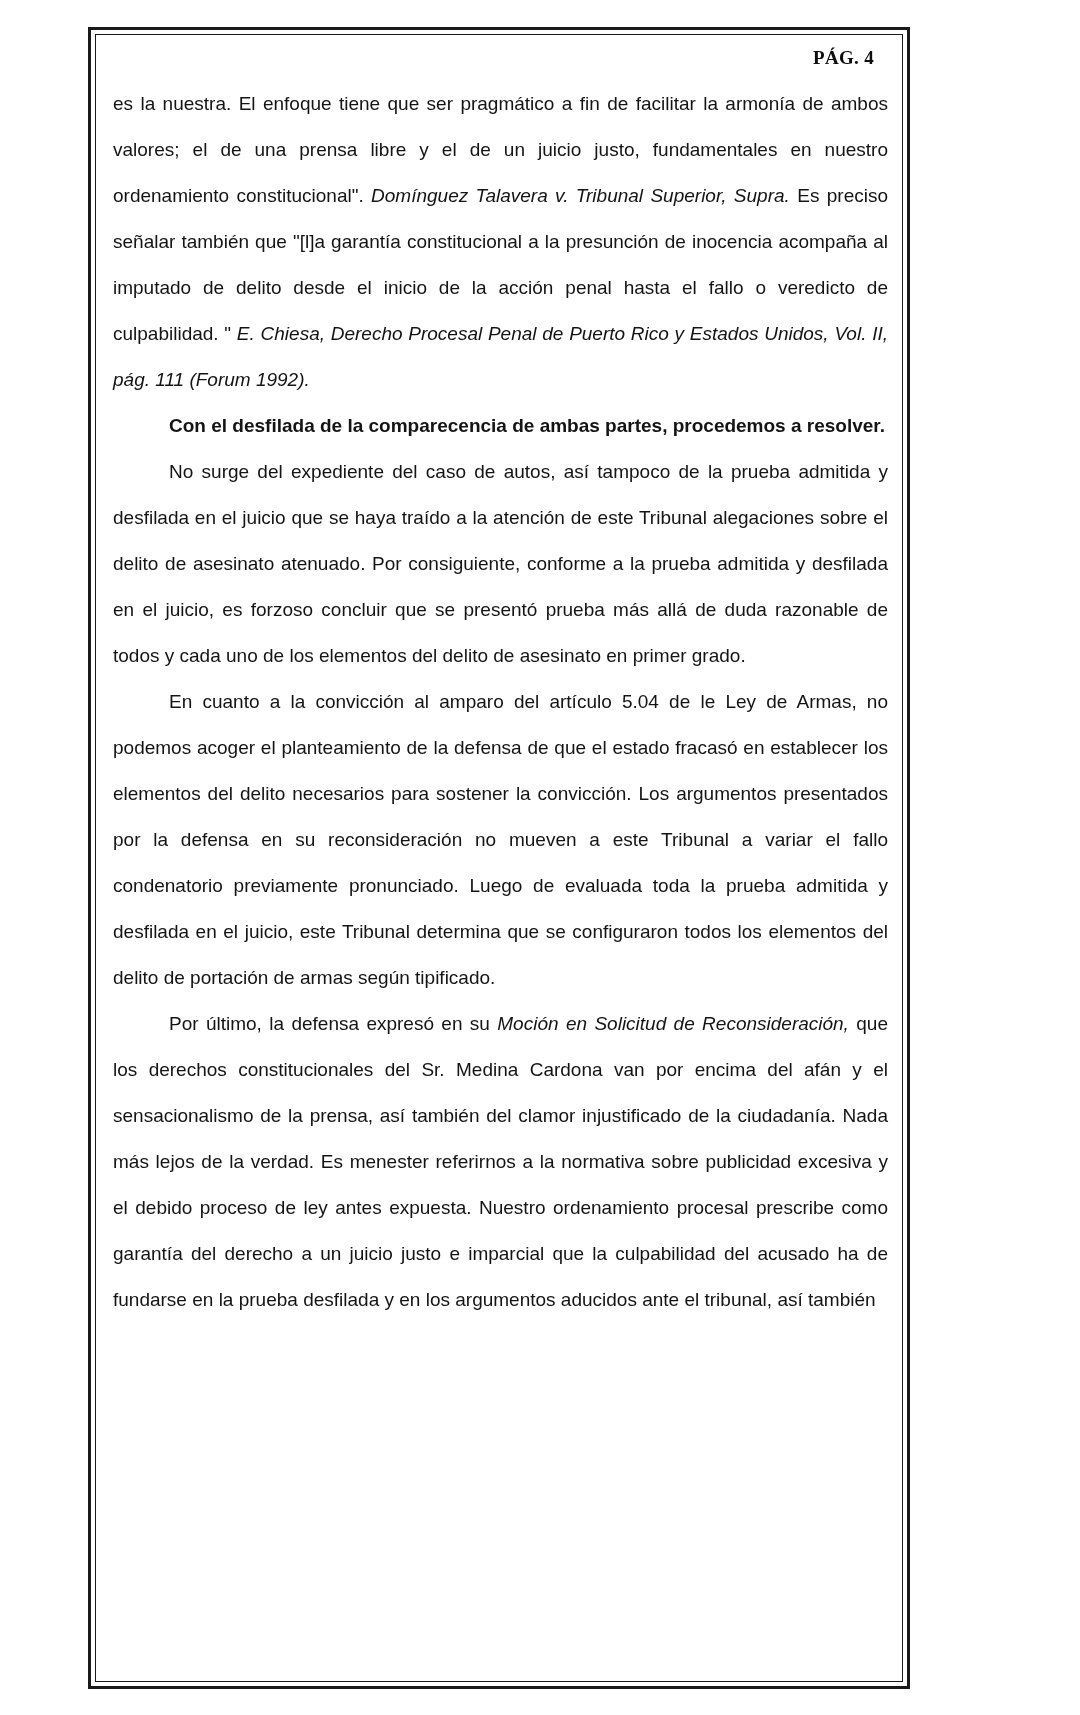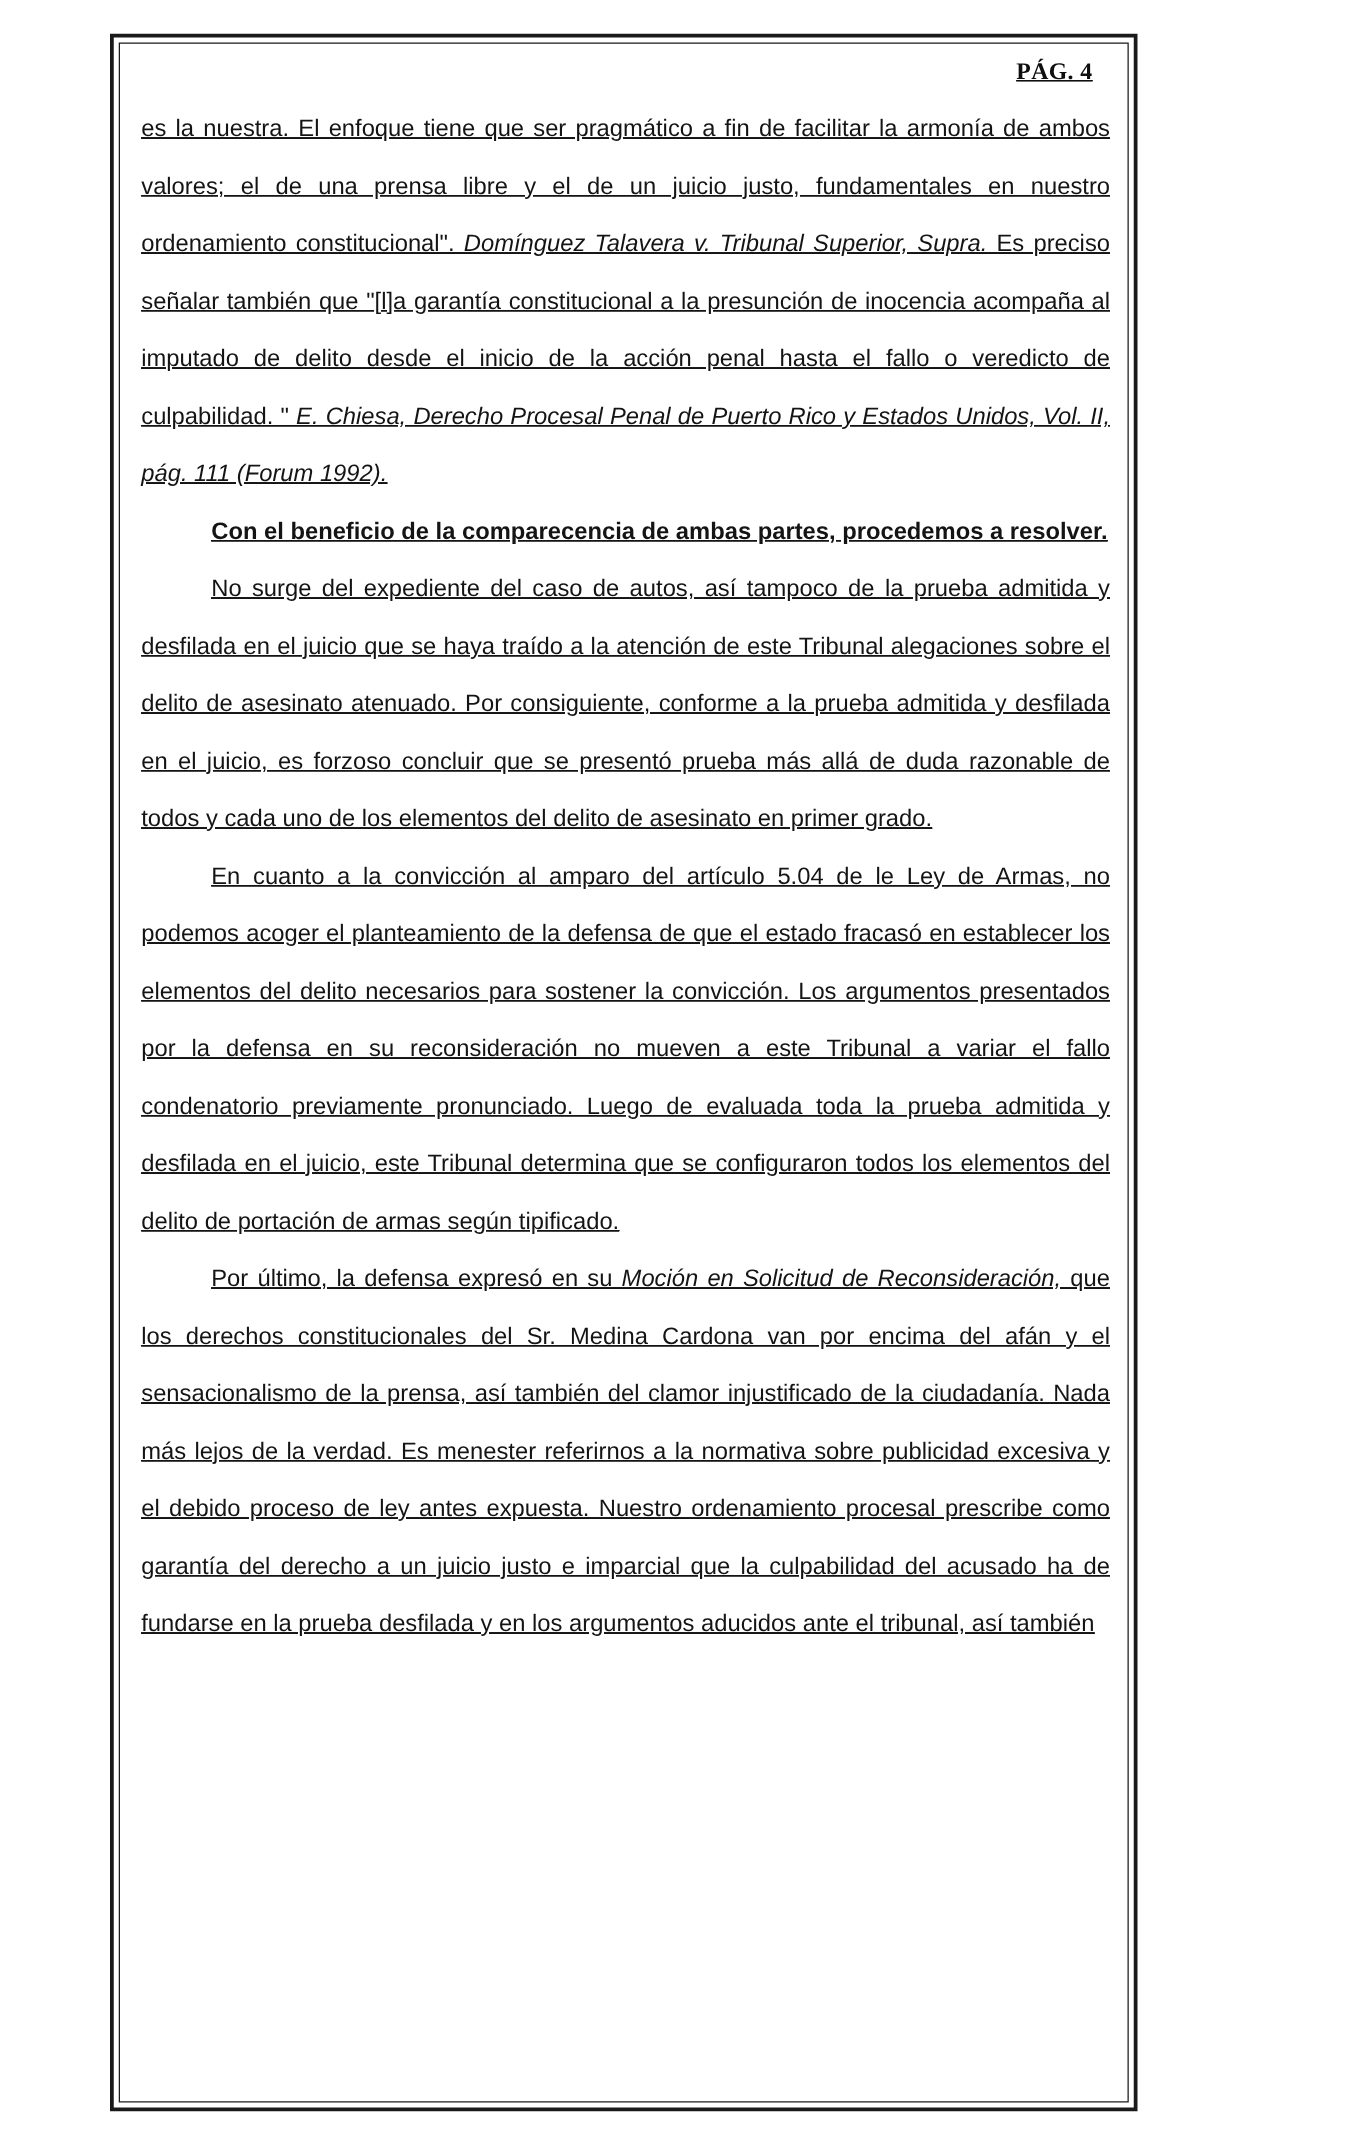--- a/index.html
+++ b/index.html
@@ -1,15 +1,15 @@
 <!DOCTYPE html>
 <html><head>
 <meta charset="utf-8">
 <style>
-  * { margin: 0; padding: 0; box-sizing: border-box; text-decoration: underline; }
+  * { margin: 0; padding: 0; box-sizing: border-box; }
   html, body {
     width: 1080px;
     height: 1715px;
     background: #ffffff;
   }
   body {
     position: relative;
     font-family: "Liberation Sans", "DejaVu Sans", sans-serif;
     color: #121212;
     overflow: hidden;
@@ -55,19 +55,19 @@
   .seg.italic { font-style: italic; }
 </style>
 </head>
 <body>
 
 <div class="frame-outer">
   <div class="frame-inner">
     <div class="page-number">PÁG. 4</div>
     <div class="doc-body">
         <p class="para"><span class="seg">es la nuestra. El enfoque tiene que ser pragmático a fin de facilitar la armonía de ambos valores; el de una prensa libre y el de un juicio justo, fundamentales en nuestro ordenamiento constitucional". </span><span class="seg italic">Domínguez Talavera v. Tribunal Superior, Supra.</span><span class="seg"> Es preciso señalar también que "[l]a garantía constitucional a la presunción de inocencia acompaña al imputado de delito desde el inicio de la acción penal hasta el fallo o veredicto de culpabilidad. " </span><span class="seg italic">E. Chiesa, Derecho Procesal Penal de Puerto Rico y Estados Unidos, Vol. II, pág. 111 (Forum 1992).</span></p>
-        <p class="para indent bold"><span class="seg">Con el beneficio de la comparecencia de ambas partes, procedemos a resolver.</span></p>
+        <p class="para indent bold"><span class="seg">Con el desfilada de la comparecencia de ambas partes, procedemos a resolver.</span></p>
         <p class="para indent"><span class="seg">No surge del expediente del caso de autos, así tampoco de la prueba admitida y desfilada en el juicio que se haya traído a la atención de este Tribunal alegaciones sobre el delito de asesinato atenuado. Por consiguiente, conforme a la prueba admitida y desfilada en el juicio, es forzoso concluir que se presentó prueba más allá de duda razonable de todos y cada uno de los elementos del delito de asesinato en primer grado.</span></p>
         <p class="para indent"><span class="seg">En cuanto a la convicción al amparo del artículo 5.04 de le Ley de Armas, no podemos acoger el planteamiento de la defensa de que el estado fracasó en establecer los elementos del delito necesarios para sostener la convicción. Los argumentos presentados por la defensa en su reconsideración no mueven a este Tribunal a variar el fallo condenatorio previamente pronunciado. Luego de evaluada toda la prueba admitida y desfilada en el juicio, este Tribunal determina que se configuraron todos los elementos del delito de portación de armas según tipificado.</span></p>
         <p class="para indent"><span class="seg">Por último, la defensa expresó en su </span><span class="seg italic">Moción en Solicitud de Reconsideración,</span><span class="seg"> que los derechos constitucionales del Sr. Medina Cardona van por encima del afán y el sensacionalismo de la prensa, así también del clamor injustificado de la ciudadanía. Nada más lejos de la verdad. Es menester referirnos a la normativa sobre publicidad excesiva y el debido proceso de ley antes expuesta. Nuestro ordenamiento procesal prescribe como garantía del derecho a un juicio justo e imparcial que la culpabilidad del acusado ha de fundarse en la prueba desfilada y en los argumentos aducidos ante el tribunal, así también</span></p>
       </div>
   </div>
 </div>
 
 </body></html>

